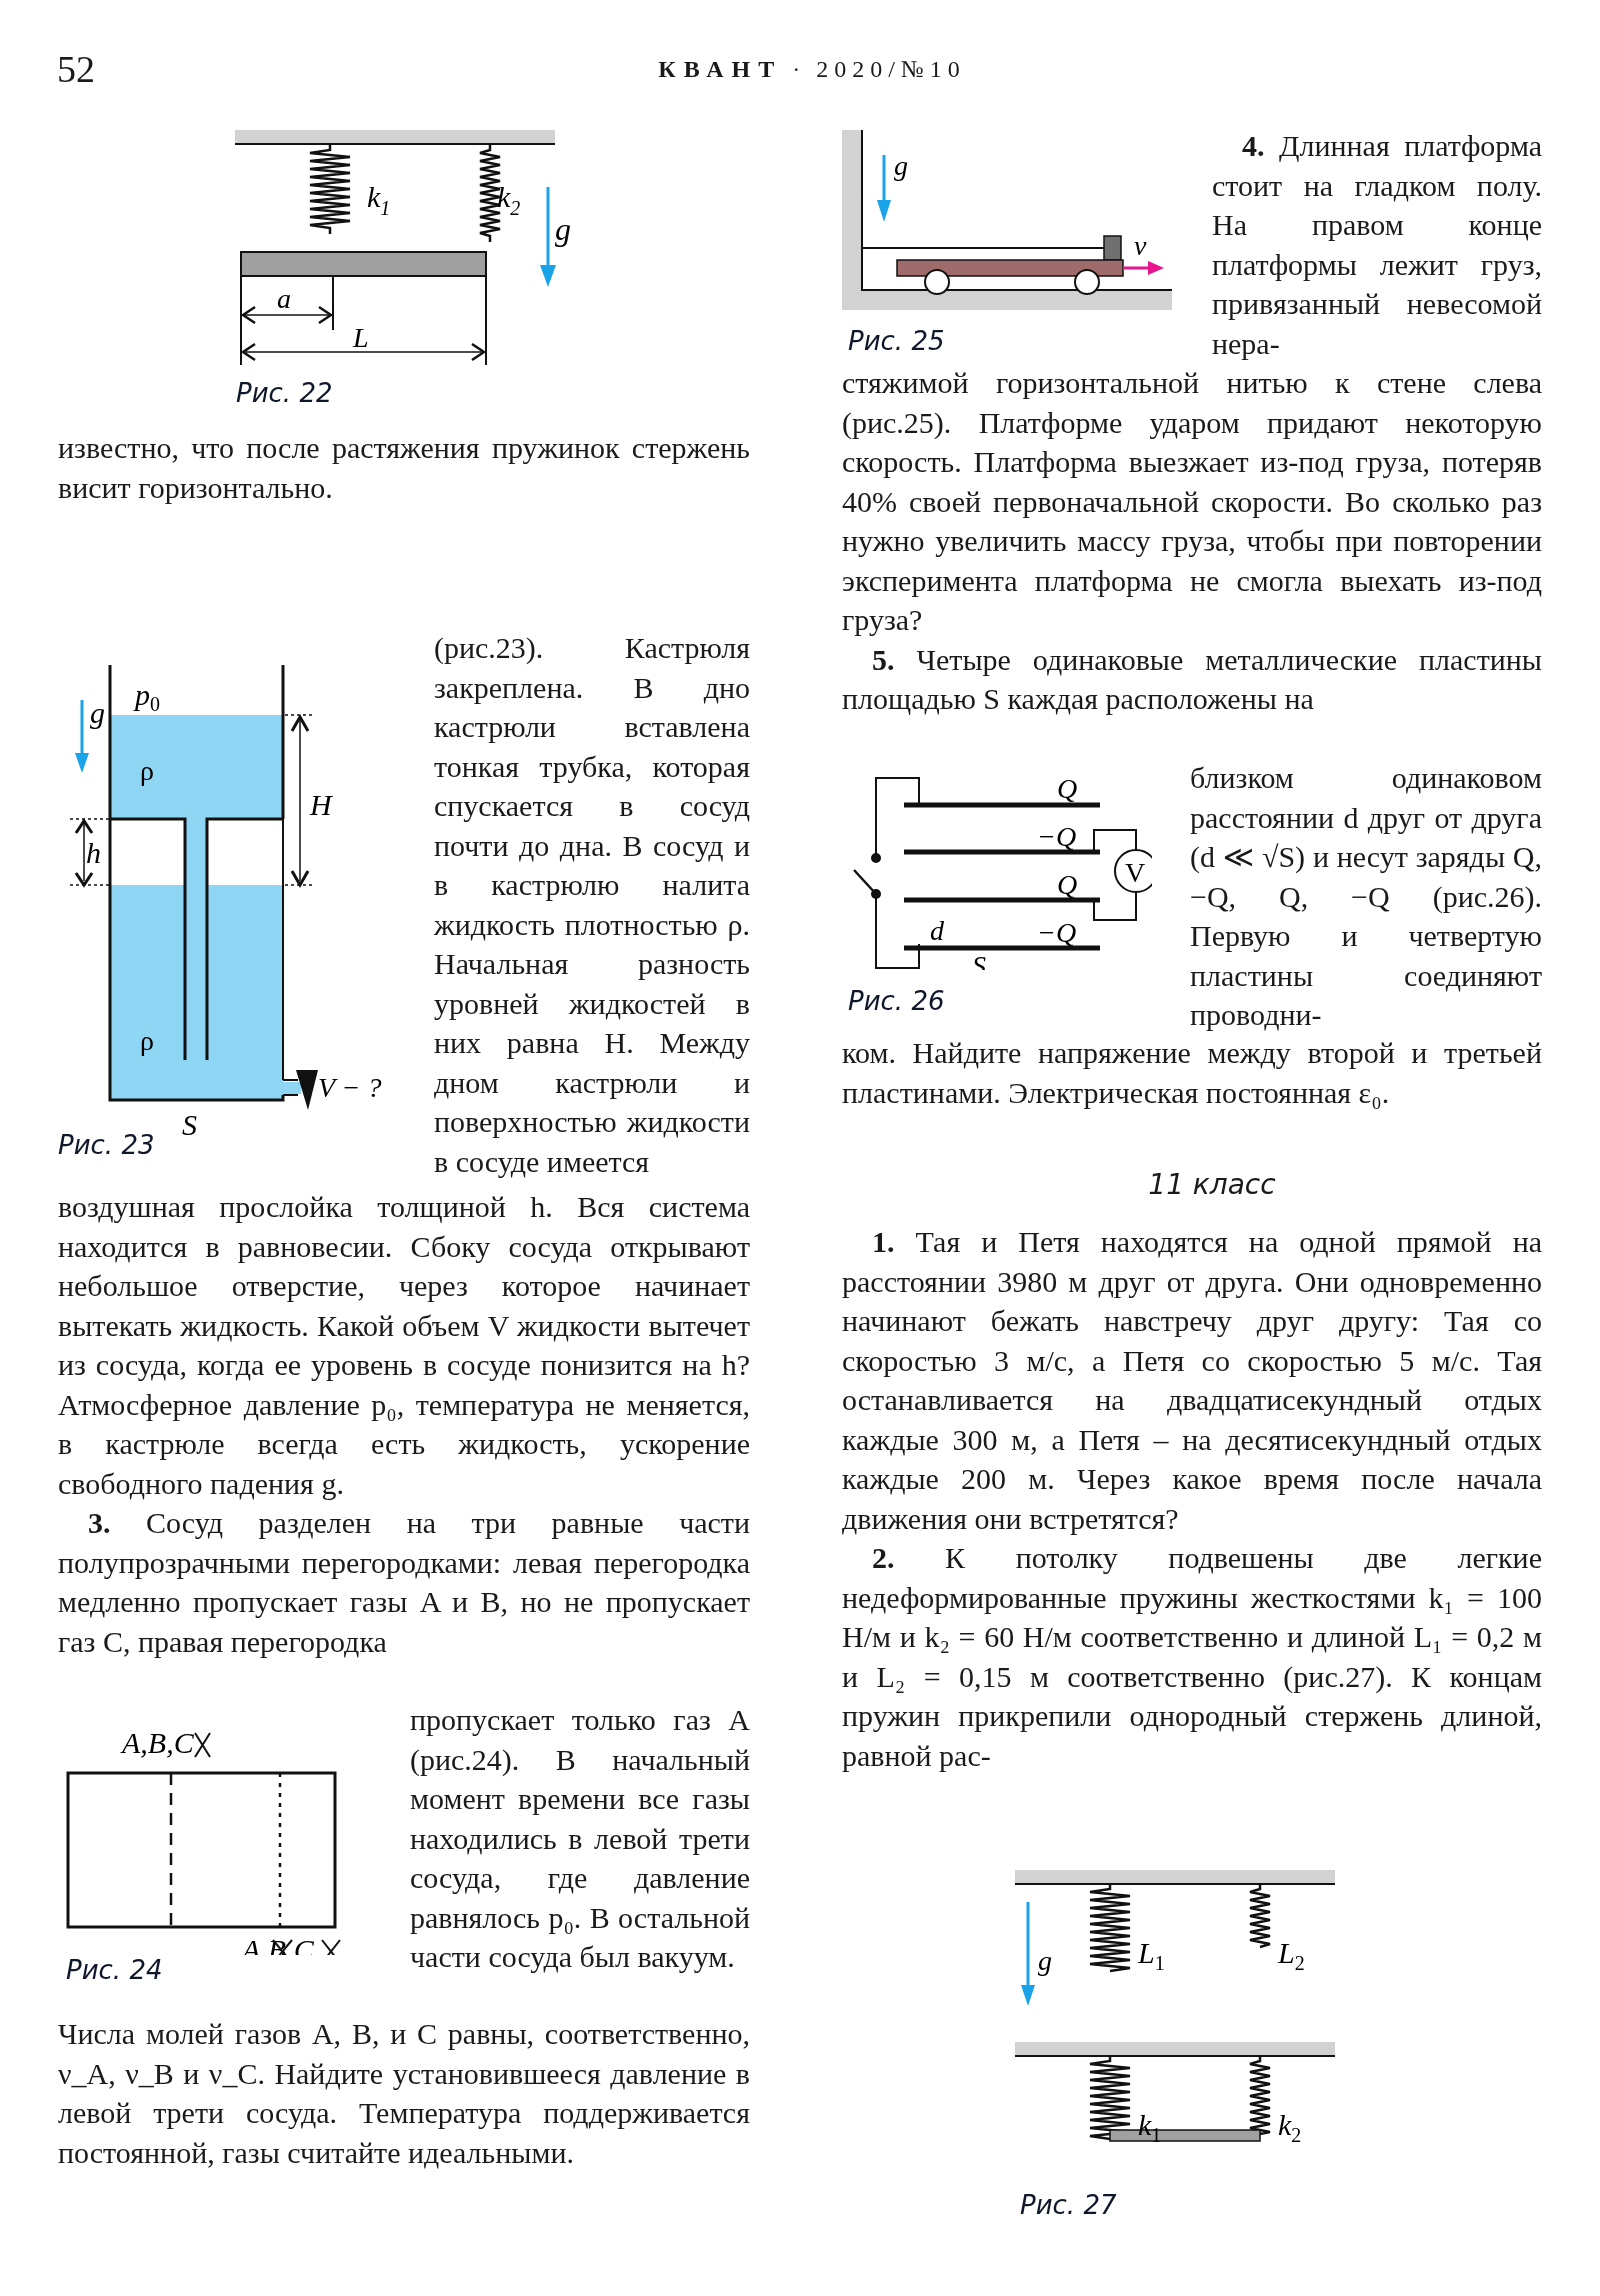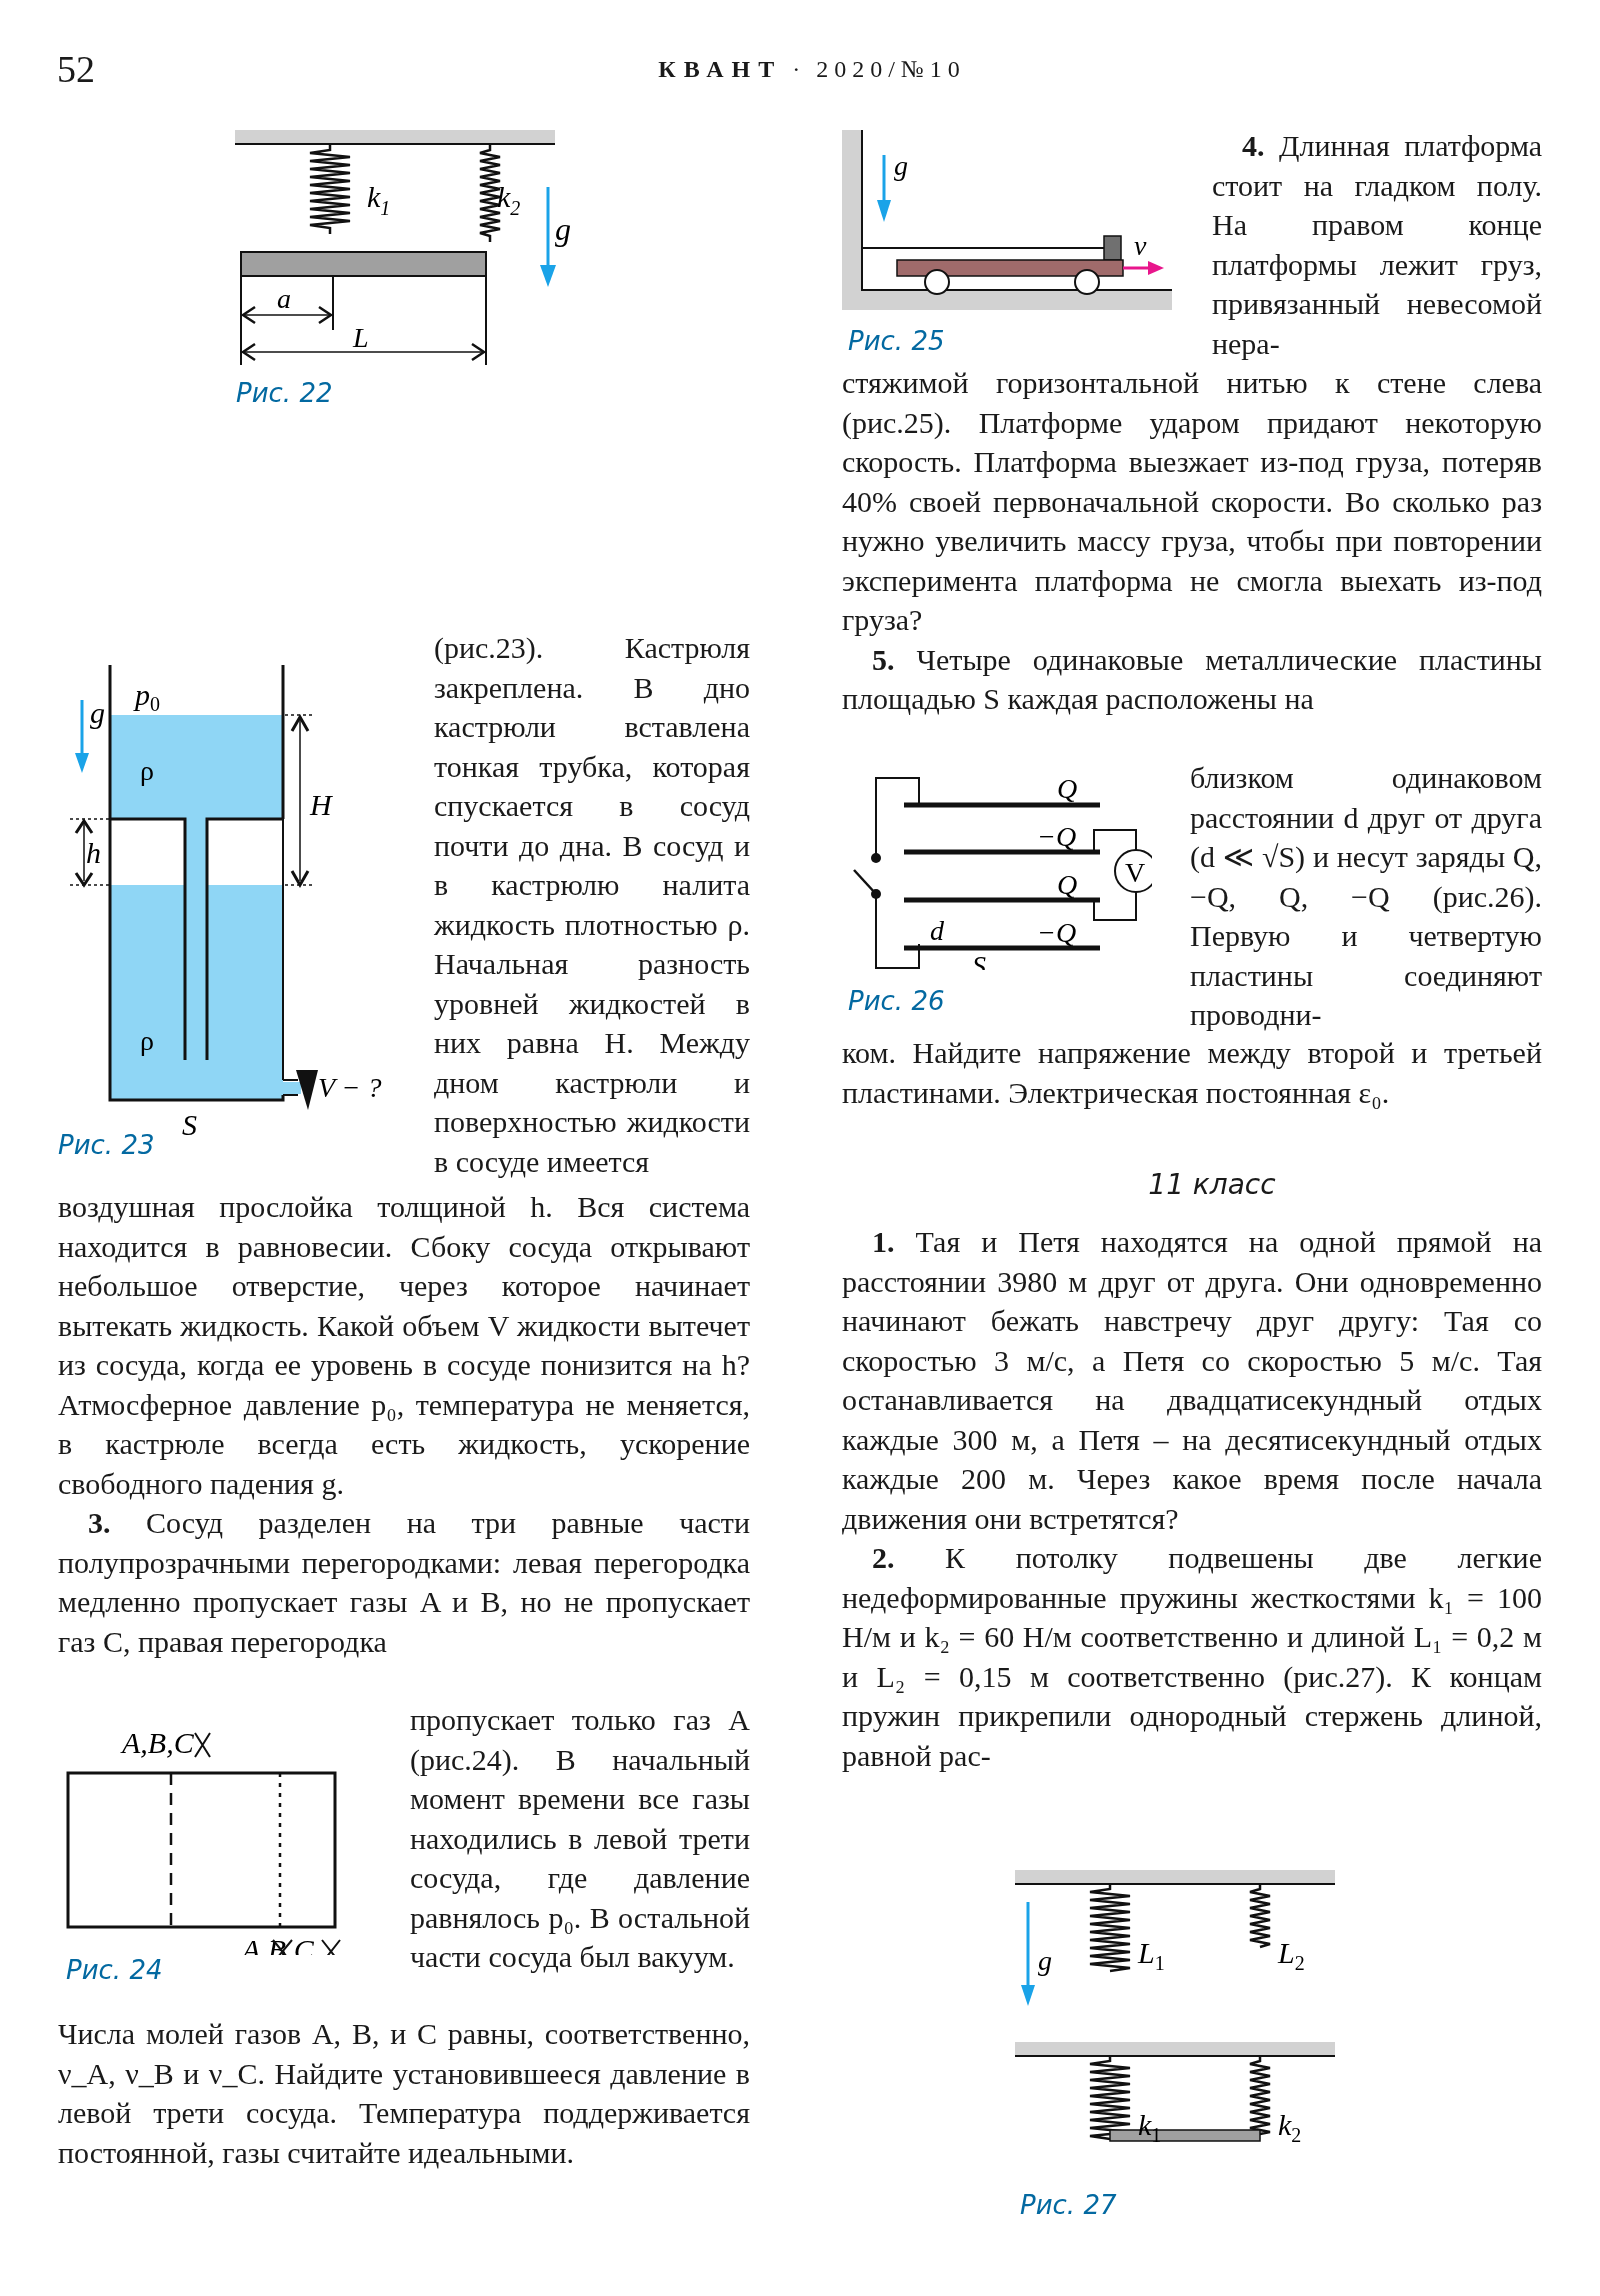--- a/index.html
+++ b/index.html
@@ -3,21 +3,21 @@
 <meta charset="utf-8">
 <style>
   html, body { margin:0; padding:0; background:#fff; }
   body { width:1600px; height:2296px; position:relative; overflow:hidden; color:#1a1a1a;
          font-family:"Liberation Serif", "DejaVu Serif", serif; }
   .pagenum { position:absolute; left:57px; top:50px; font-size:38px; line-height:1; }
   .runhead { position:absolute; left:12px; width:1600px; top:56px; text-align:center; font-size:24px; letter-spacing:6px; }
   .runhead .mag { font-weight:bold; letter-spacing:8px; }
   .runhead .dot { margin:0 10px; }
   .fig { position:absolute; }
-  .cap { position:absolute; font-family:"DejaVu Sans", sans-serif; font-style:italic; font-size:26px; color:#0369a1; }
+  .cap { position:absolute; font-family:"DejaVu Sans", sans-serif; font-style:italic; font-size:26px; color:#0f172a; }
   .txt { position:absolute; font-size:30px; line-height:39.5px; text-align:justify; }
   .txt p { margin:0; }
   .ind { text-indent:30px; }
   .num { font-weight:bold; }
   .section { position:absolute; left:842px; width:740px; top:1168px; text-align:center; font-family:"DejaVu Sans", sans-serif; font-style:italic; font-size:28px; }
   svg text { font-family:"Liberation Serif", serif; }
 </style>
 </head>
 <body>
 
@@ -47,20 +47,21 @@
   <path d="M315 140 L323 162 L331 140 Z" fill="#1aa3e8"></path>
   <text x="142" y="82" font-size="30" font-style="italic"><tspan>k</tspan><tspan font-size="20" dy="8">1</tspan></text>
   <text x="272" y="82" font-size="30" font-style="italic"><tspan>k</tspan><tspan font-size="20" dy="8">2</tspan></text>
   <text x="330" y="115" font-size="32" font-style="italic">g</text>
   <text x="52" y="183" font-size="28" font-style="italic">a</text>
   <text x="128" y="222" font-size="28" font-style="italic">L</text>
 </svg>
 <div class="cap" style="left:236px;top:378px">Рис. 22</div>
 
 <div class="txt" style="left:58px;top:428px;width:692px">
+  <p>известно, что после растяжения пружинок стержень висит горизонтально.</p>
 </div>
 
 <svg class="fig" style="left:60px;top:665px" width="360" height="470" viewBox="0 0 360 470">
   <rect x="50" y="50" width="173" height="104" fill="#8fd6f5"></rect>
   <rect x="50" y="220" width="173" height="215" fill="#8fd6f5"></rect>
   <rect x="125" y="154" width="22" height="66" fill="#8fd6f5"></rect>
   <rect x="223" y="417" width="18" height="12" fill="#8fd6f5"></rect>
   <path d="M50 0 L50 435 L223 435 L223 430" stroke="#111" stroke-width="3" fill="none"></path>
   <path d="M223 0 L223 154" stroke="#111" stroke-width="3" fill="none"></path>
   <path d="M223 154 L223 415" stroke="#111" stroke-width="2" fill="none"></path>

